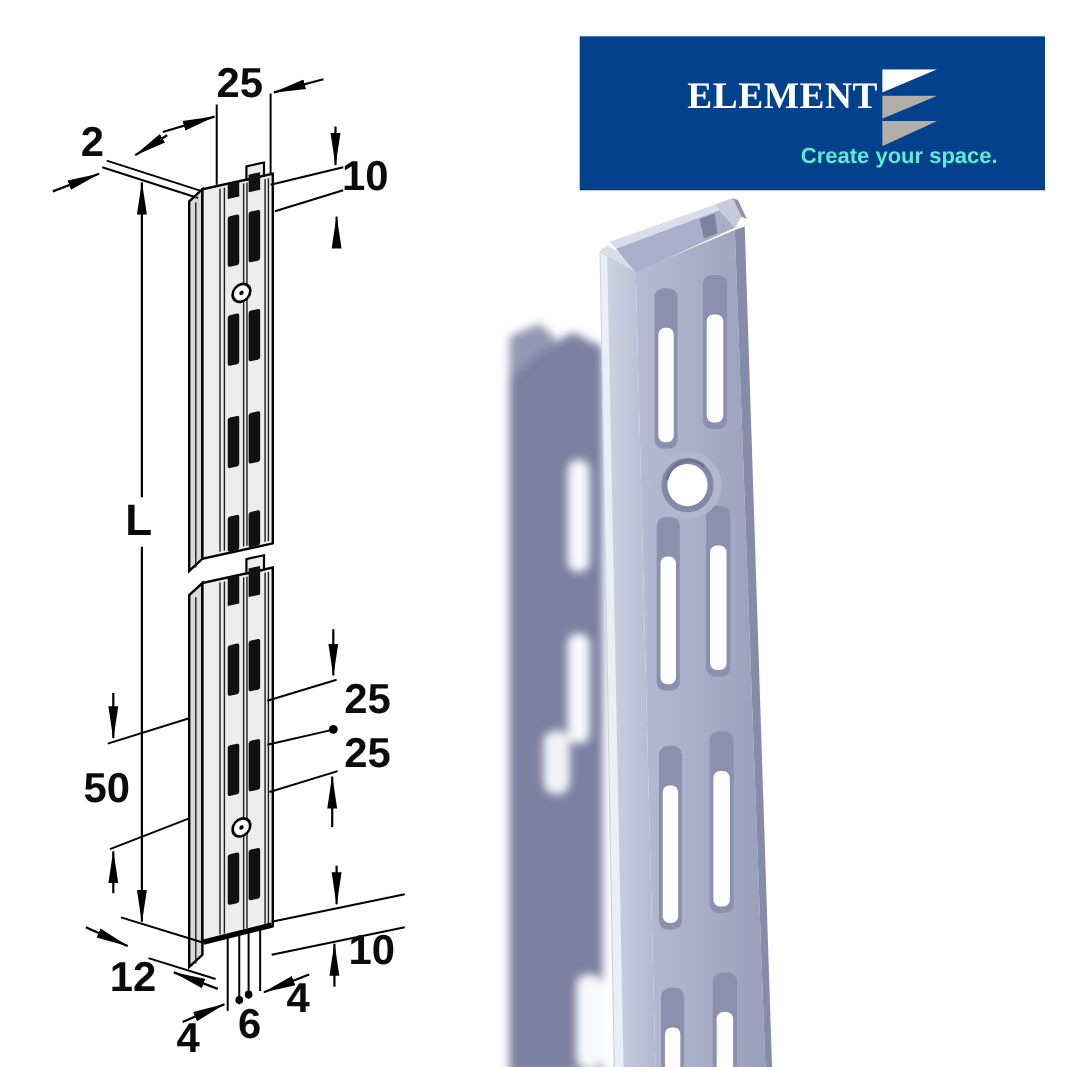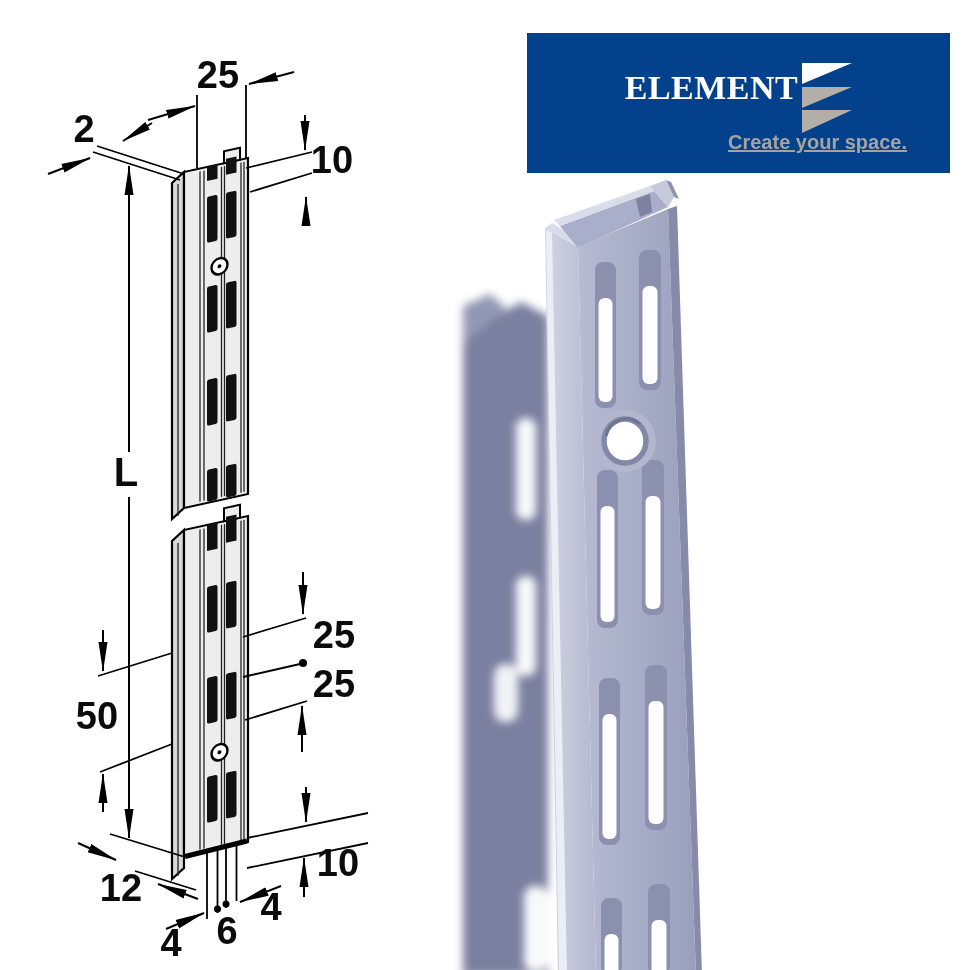--- a/index.html
+++ b/index.html
@@ -18,21 +18,21 @@
   .blur{filter:blur(4px);}
 
   
   .logo{position:absolute;left:527px;top:33px;width:423px;height:140px;background:#04418c;}
   .brand-row{position:absolute;top:38px;left:0;width:100%;display:flex;justify-content:center;
              align-items:flex-start;gap:4px;}
   .brand-el{font:700 34px "Liberation Serif",serif;color:#ffffff;line-height:1;letter-spacing:.5px;}
   .brand-sys{font:700 34px "Liberation Serif",serif;color:#b3afa8;line-height:1;letter-spacing:.5px;}
   .brand-sys sup{font-size:14px;line-height:1;}
   .eglyph{margin-top:-8px;}
-  .tagline{position:absolute;top:98px;right:43px;font:700 20px "Liberation Sans",sans-serif;color:#a3a3a3;text-decoration:underline;}
+  .tagline{position:absolute;top:98px;right:43px;font:700 20px "Liberation Sans",sans-serif;color:#5eead4;}
 </style>
 </head>
 <body>
 
 <div class="stage">
 
   <svg class="layer" width="970" height="970" viewBox="0 0 970 970">
     <defs>
       <linearGradient id="gf" x1="0" y1="0" x2="1" y2="0">
         <stop offset="0" stop-color="#b7bcd3"></stop>

